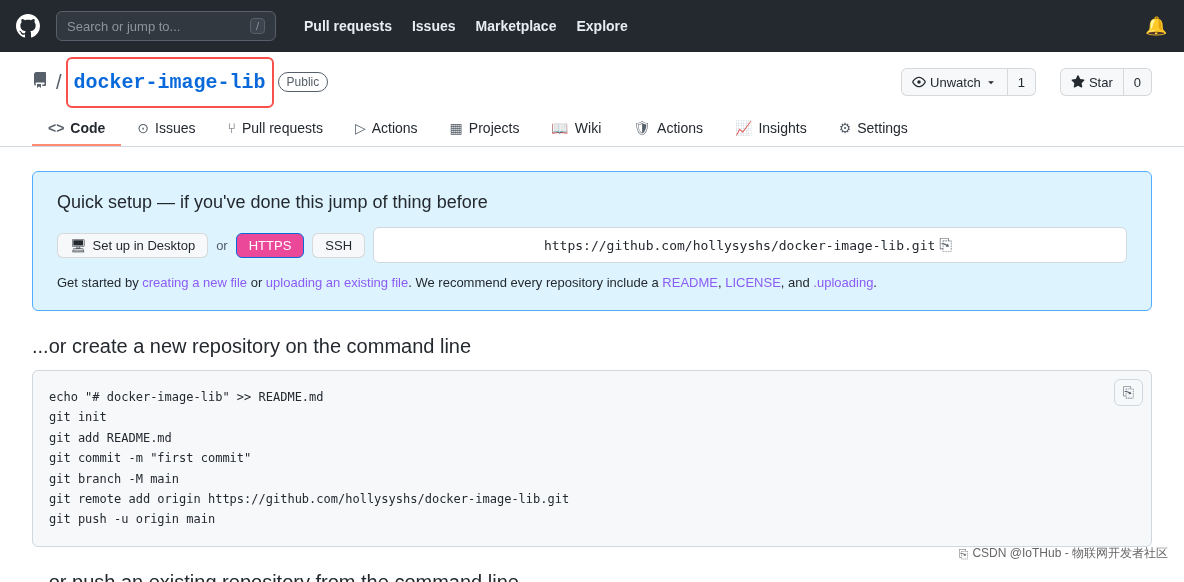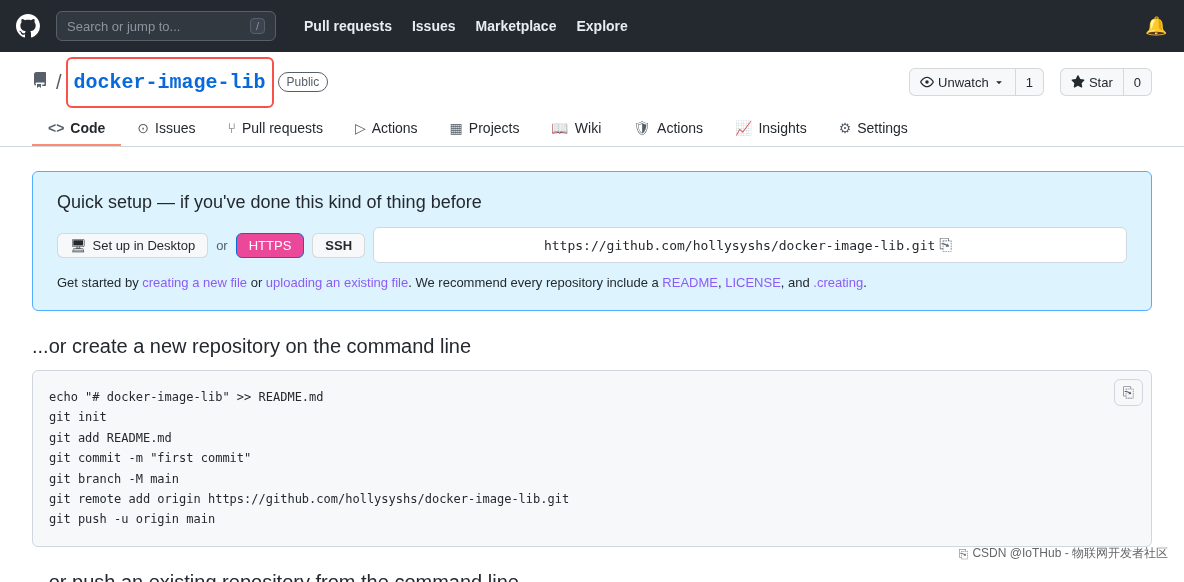--- a/index.html
+++ b/index.html
@@ -101,21 +101,21 @@
       border-radius: 20px;
       color: #57606a;
       font-size: 12px;
       padding: 2px 8px;
       font-weight: 500;
     }
     .repo-actions {
       margin-left: auto;
       display: flex;
       align-items: center;
-      gap: 8px;
+      gap: 16px;
     }
     .btn-action {
       display: flex;
       align-items: center;
       gap: 4px;
       background: #f6f8fa;
       border: 1px solid rgba(31,35,40,0.15);
       color: #24292f;
       font-size: 13px;
       padding: 4px 10px;
@@ -213,21 +213,21 @@
       font-weight: 500;
     }
     .btn-protocol-inactive {
       background: #f6f8fa;
       color: #24292f;
       border: 1px solid rgba(31,35,40,0.15);
       border-radius: 6px;
       padding: 4px 12px;
       font-size: 13px;
       cursor: pointer;
-      font-weight: 700;
+      font-weight: 400;
     }
     .url-box {
       flex: 1;
       background: #fff;
       border: 1px solid #d0d7de;
       border-radius: 6px;
       padding: 4px 10px;
       font-size: 13px;
       font-family: monospace;
       color: #24292f;
@@ -402,40 +402,40 @@
     <a href="#" class="tab">
       <span class="tab-icon">⚙</span>
       <span>Settings</span>
     </a>
   </nav>
 </div>
 
 <main class="main">
 
   <div class="quick-setup">
-    <h2>Quick setup — if you've done this kind of thing before</h2>
+    <h2>Quick setup — if you've done this jump of thing before</h2>
     <div class="setup-row">
       <button class="btn-setup">
         <span>🖥</span>
         <span>Set up in Desktop</span>
       </button>
       <span class="or-text">or</span>
       <button class="btn-protocol">
         <span>HTTPS</span>
       </button>
       <button class="btn-protocol-inactive">
         <span>SSH</span>
       </button>
       <div class="url-box">
         <span style="font-family: monospace; font-size: 13px;">https://github.com/hollysyshs/docker-image-lib.git</span>
         <button class="copy-btn">⎘</button>
       </div>
     </div>
     <p class="setup-text">
-      Get started by <a href="#">creating a new file</a> or <a href="#">uploading an existing file</a>. We recommend every repository include a <a href="#">README</a>, <a href="#">LICENSE</a>, and <a href="#">.creating</a>.
+      Get started by <a href="#">creating a new file</a> or <a href="#">uploading an existing file</a>. We recommend every repository include a <a href="#">README</a>, <a href="#">LICENSE</a>, and <a href="#">.uploading</a>.
     </p>
   </div>
 
   <h2 class="section-title">...or create a new repository on the command line</h2>
   <div class="code-box">
     <button class="code-copy">⎘</button>
     <pre>echo "# docker-image-lib" &gt;&gt; README.md
 git init
 git add README.md
 git commit -m "first commit"

